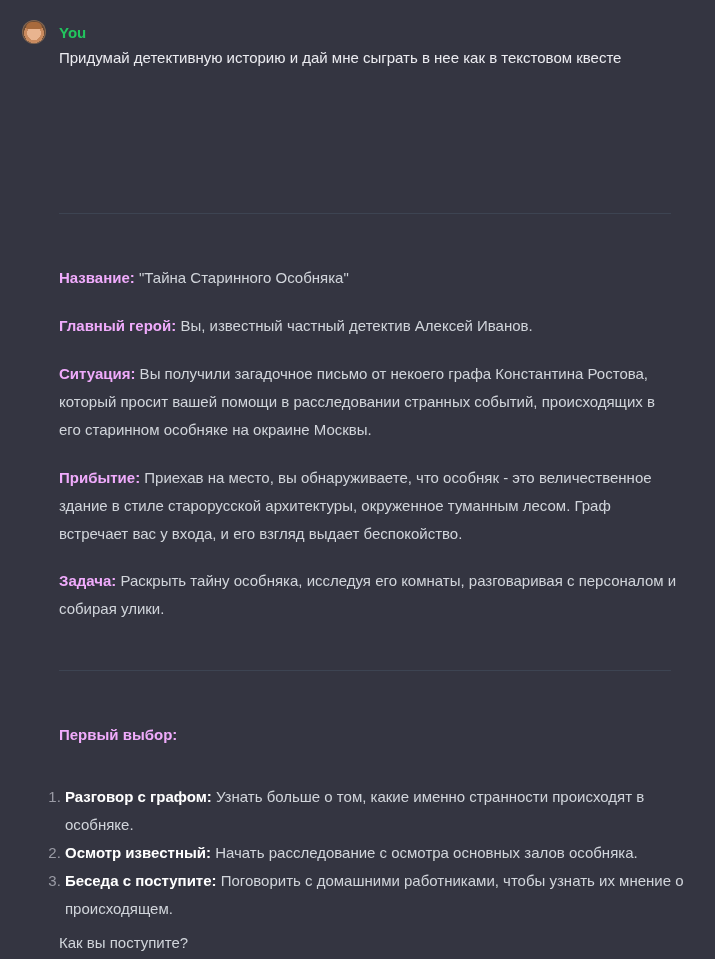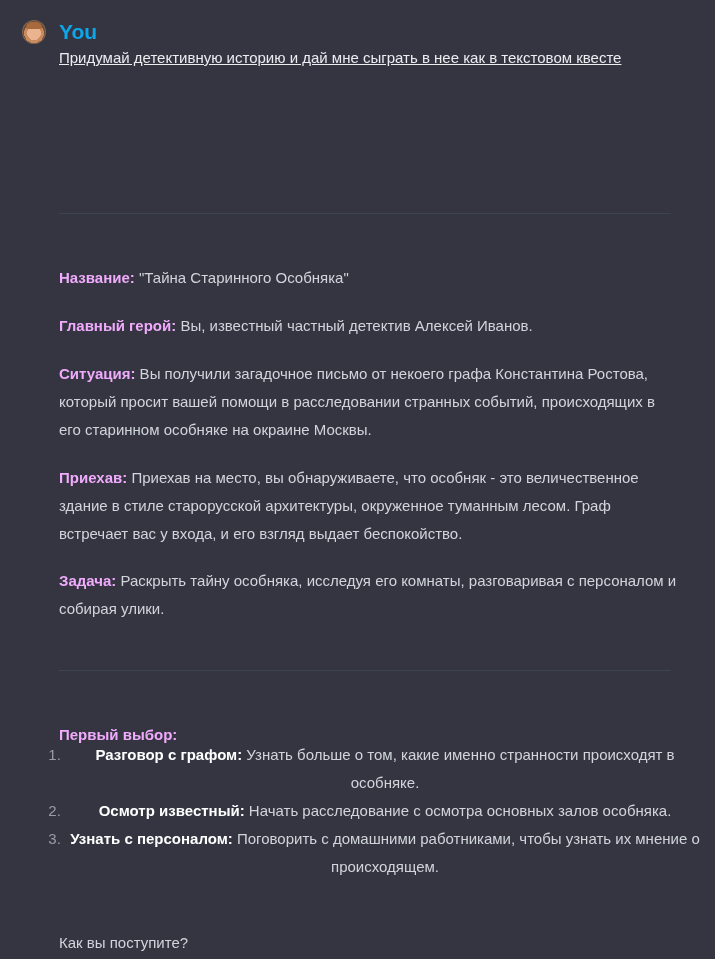--- a/index.html
+++ b/index.html
@@ -47,22 +47,22 @@
       background: #a86a3c;
     }
     .avatar-gpt {
       background: #ab68ff;
       display: flex;
       align-items: center;
       justify-content: center;
     }
     .author {
       font-weight: bold;
-      font-size: 21px;
-      color: #0ea5e9;
+      font-size: 15px;
+      color: #22c55e;
     }
     .msg-body {
       margin-left: 37px;
       margin-top: 4px;
       line-height: 28px;
       color: #d1d5db;
       width: 620px;
     }
     .user-text {
       color: #ececf1;
@@ -82,86 +82,85 @@
       line-height: 28px;
       color: #d1d5db;
     }
     .para b {
       color: #f0abfc;
       font-weight: bold;
     }
     ol.choices {
       position: absolute;
       left: 40px;
-      top: 741px;
+      top: 783px;
       width: 640px;
       margin: 0;
       padding: 0 0 0 25px;
       color: #d1d5db;
       line-height: 28px;
-      text-align: center;
     }
     ol.choices li {
       padding-left: 0;
       margin: 0;
     }
     ol.choices li::marker {
       color: #9a9ba5;
     }
     ol.choices b {
       color: #ffffff;
     }
   </style>
 </head>
 <body>
 
 <div class="msg" style="top:20px;">
   <div class="msg-head">
     <div class="avatar avatar-user"></div>
     <span class="author">You</span>
   </div>
-  <div class="msg-body user-text" style="margin-top:0;text-decoration:underline;">Придумай детективную историю и дай мне сыграть в нее как в текстовом квесте</div>
+  <div class="msg-body user-text" style="margin-top:0;">Придумай детективную историю и дай мне сыграть в нее как в текстовом квесте</div>
 </div>
 
 <div class="msg" style="top:115px;">
 </div>
 
 <hr class="sep" style="top:213px;">
 
 <div class="para" style="top:264px;">
   <b>Название:</b><span> "Тайна Старинного Особняка"</span>
 </div>
 
 <div class="para" style="top:312px;">
   <b>Главный герой:</b><span> Вы, известный частный детектив Алексей Иванов.</span>
 </div>
 
 <div class="para" style="top:360px;">
   <b>Ситуация:</b><span> Вы получили загадочное письмо от некоего графа Константина Ростова, который просит вашей помощи в расследовании странных событий, происходящих в его старинном особняке на окраине Москвы.</span>
 </div>
 
 <div class="para" style="top:464px;">
-  <b>Приехав:</b><span> Приехав на место, вы обнаруживаете, что особняк - это величественное здание в стиле старорусской архитектуры, окруженное туманным лесом. Граф встречает вас у входа, и его взгляд выдает беспокойство.</span>
+  <b>Прибытие:</b><span> Приехав на место, вы обнаруживаете, что особняк - это величественное здание в стиле старорусской архитектуры, окруженное туманным лесом. Граф встречает вас у входа, и его взгляд выдает беспокойство.</span>
 </div>
 
 <div class="para" style="top:567px;">
   <b>Задача:</b><span> Раскрыть тайну особняка, исследуя его комнаты, разговаривая с персоналом и собирая улики.</span>
 </div>
 
 <hr class="sep" style="top:670px;">
 
 <div class="para" style="top:721px;">
   <b>Первый выбор:</b>
 </div>
 
 <ol class="choices">
   <li>
     <b>Разговор с графом:</b><span> Узнать больше о том, какие именно странности происходят в особняке.</span>
   </li>
   <li>
     <b>Осмотр известный:</b><span> Начать расследование с осмотра основных залов особняка.</span>
   </li>
   <li>
-    <b>Узнать с персоналом:</b><span> Поговорить с домашними работниками, чтобы узнать их мнение о происходящем.</span>
+    <b>Беседа с поступите:</b><span> Поговорить с домашними работниками, чтобы узнать их мнение о происходящем.</span>
   </li>
 </ol>
 
 <div class="para" style="top:929px;">Как вы поступите?</div>
 
 </body></html>

